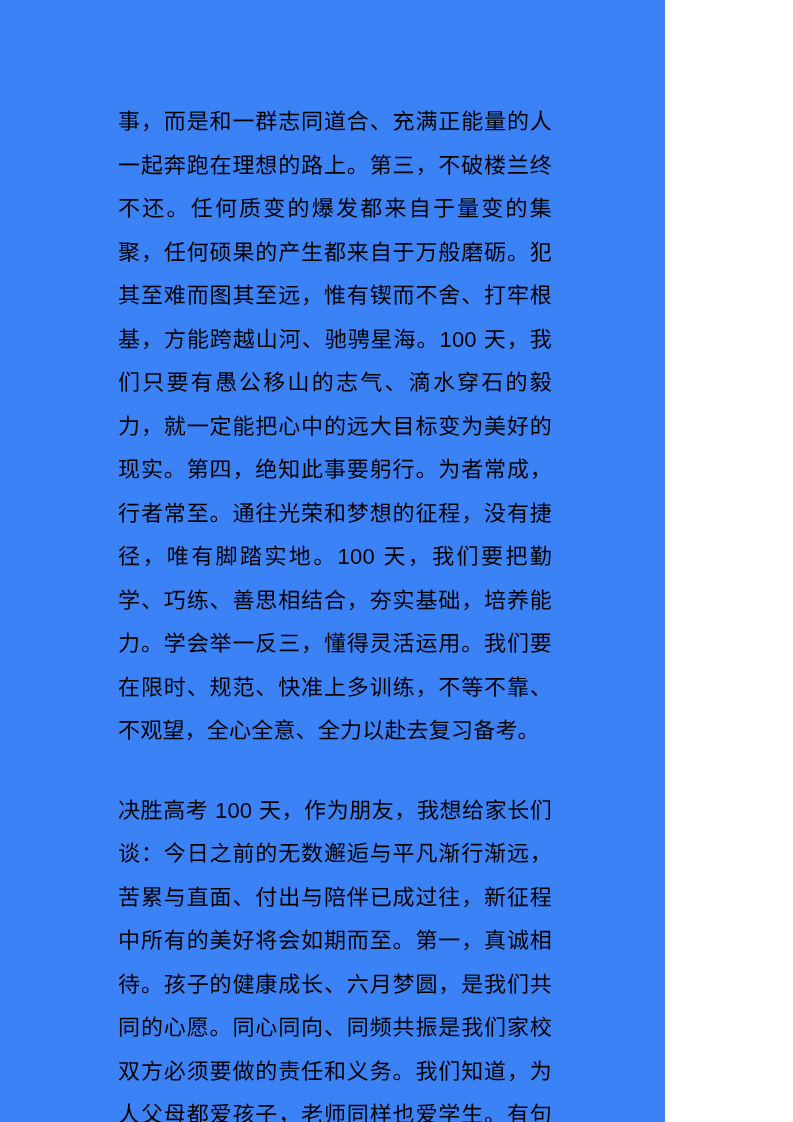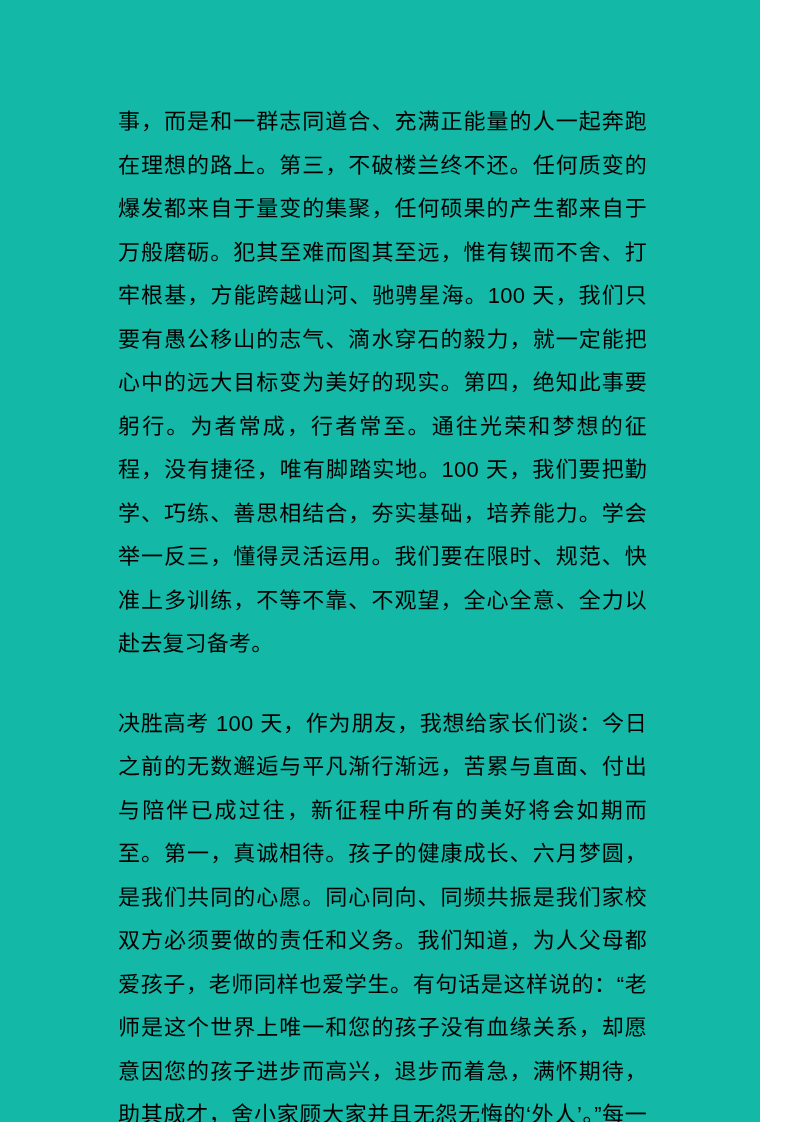--- a/index.html
+++ b/index.html
@@ -7,23 +7,23 @@
     padding: 0;
     background: #ffffff;
   }
   body {
     width: 793px;
     height: 1122px;
     overflow: hidden;
   }
   .page {
     box-sizing: border-box;
-    width: 760px;
+    width: 665px;
     height: 1122px;
-    background: #14b8a6;
+    background: #3b82f6;
     padding: 100px 113px 0 118px;
   }
   .para {
     margin: 0;
     font-family: "Liberation Sans", "DejaVu Sans", sans-serif;
     font-size: 22px;
     line-height: 43.5px;
     color: #000000;
     text-align: justify;
     text-justify: inter-ideograph;

